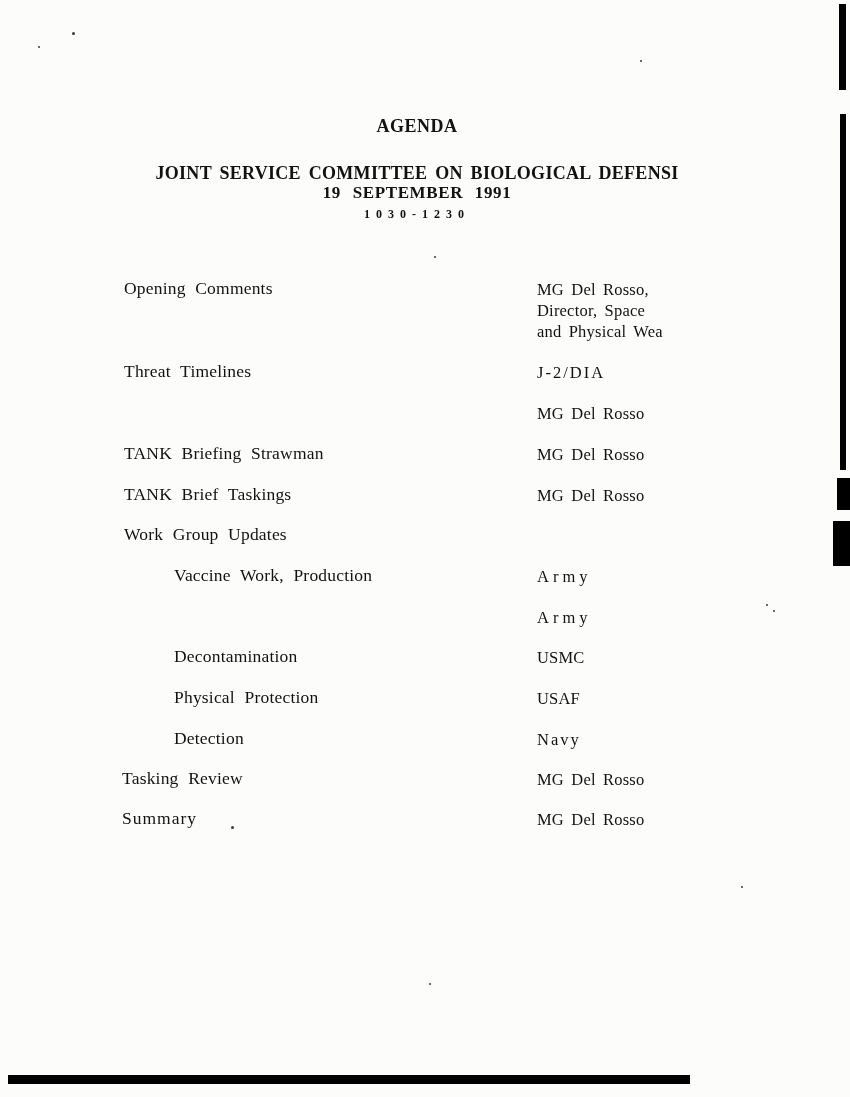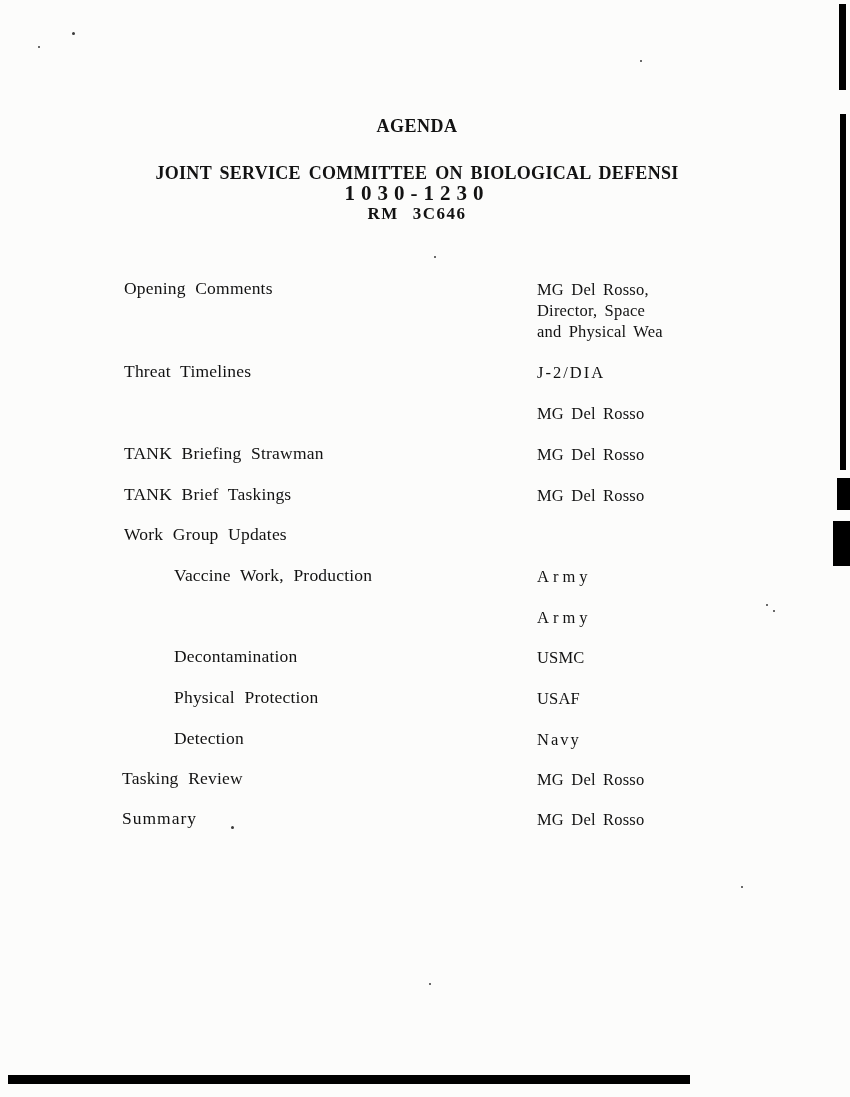--- a/index.html
+++ b/index.html
@@ -16,21 +16,21 @@
   .title-block{
     position:absolute;
     top:116px;left:0;width:834px;
     text-align:center;
     font-weight:bold;
     line-height:20.5px;
   }
   .t1{font-size:18px;letter-spacing:0.5px;}
   .t2{font-size:18px;letter-spacing:0.3px;word-spacing:3px;margin-top:26px;}
   .t3{font-size:17px;word-spacing:7px;letter-spacing:0.6px;}
-  .t4{font-size:21px;letter-spacing:6px;}
+  .t4{font-size:12px;letter-spacing:6px;}
   .t5{font-size:17px;letter-spacing:1.5px;word-spacing:8px;}
   .title-line{display:block;}
   
   .row{position:absolute;left:9px;width:850px;height:24px;}
   .topic{
     position:absolute;left:115px;top:0;
     font-size:17.5px;word-spacing:5px;letter-spacing:0.2px;
     white-space:nowrap;
   }
   .topic.indent{left:165px;}
@@ -47,22 +47,22 @@
   .speck{position:absolute;background:#3a3a3a;border-radius:50%;}
 </style>
 </head>
 <body>
 
 <div class="page">
 
   <div class="title-block">
     <span class="title-line t1">AGENDA</span>
     <span class="title-line t2">JOINT SERVICE COMMITTEE ON BIOLOGICAL DEFENSI</span>
+    <span class="title-line t3">19 SEPTEMBER 1991</span>
     <span class="title-line t4">1030-1230</span>
-    <span class="title-line t5">RM 3C646</span>
   </div>
 
   <div class="row" style="top:278px">
     <span class="topic">Opening Comments</span>
     <span class="presenter">
       <span class="pline">MG Del Rosso,</span>
       <span class="pline">Director, Space</span>
       <span class="pline">and Physical Wea</span>
     </span>
   </div>

